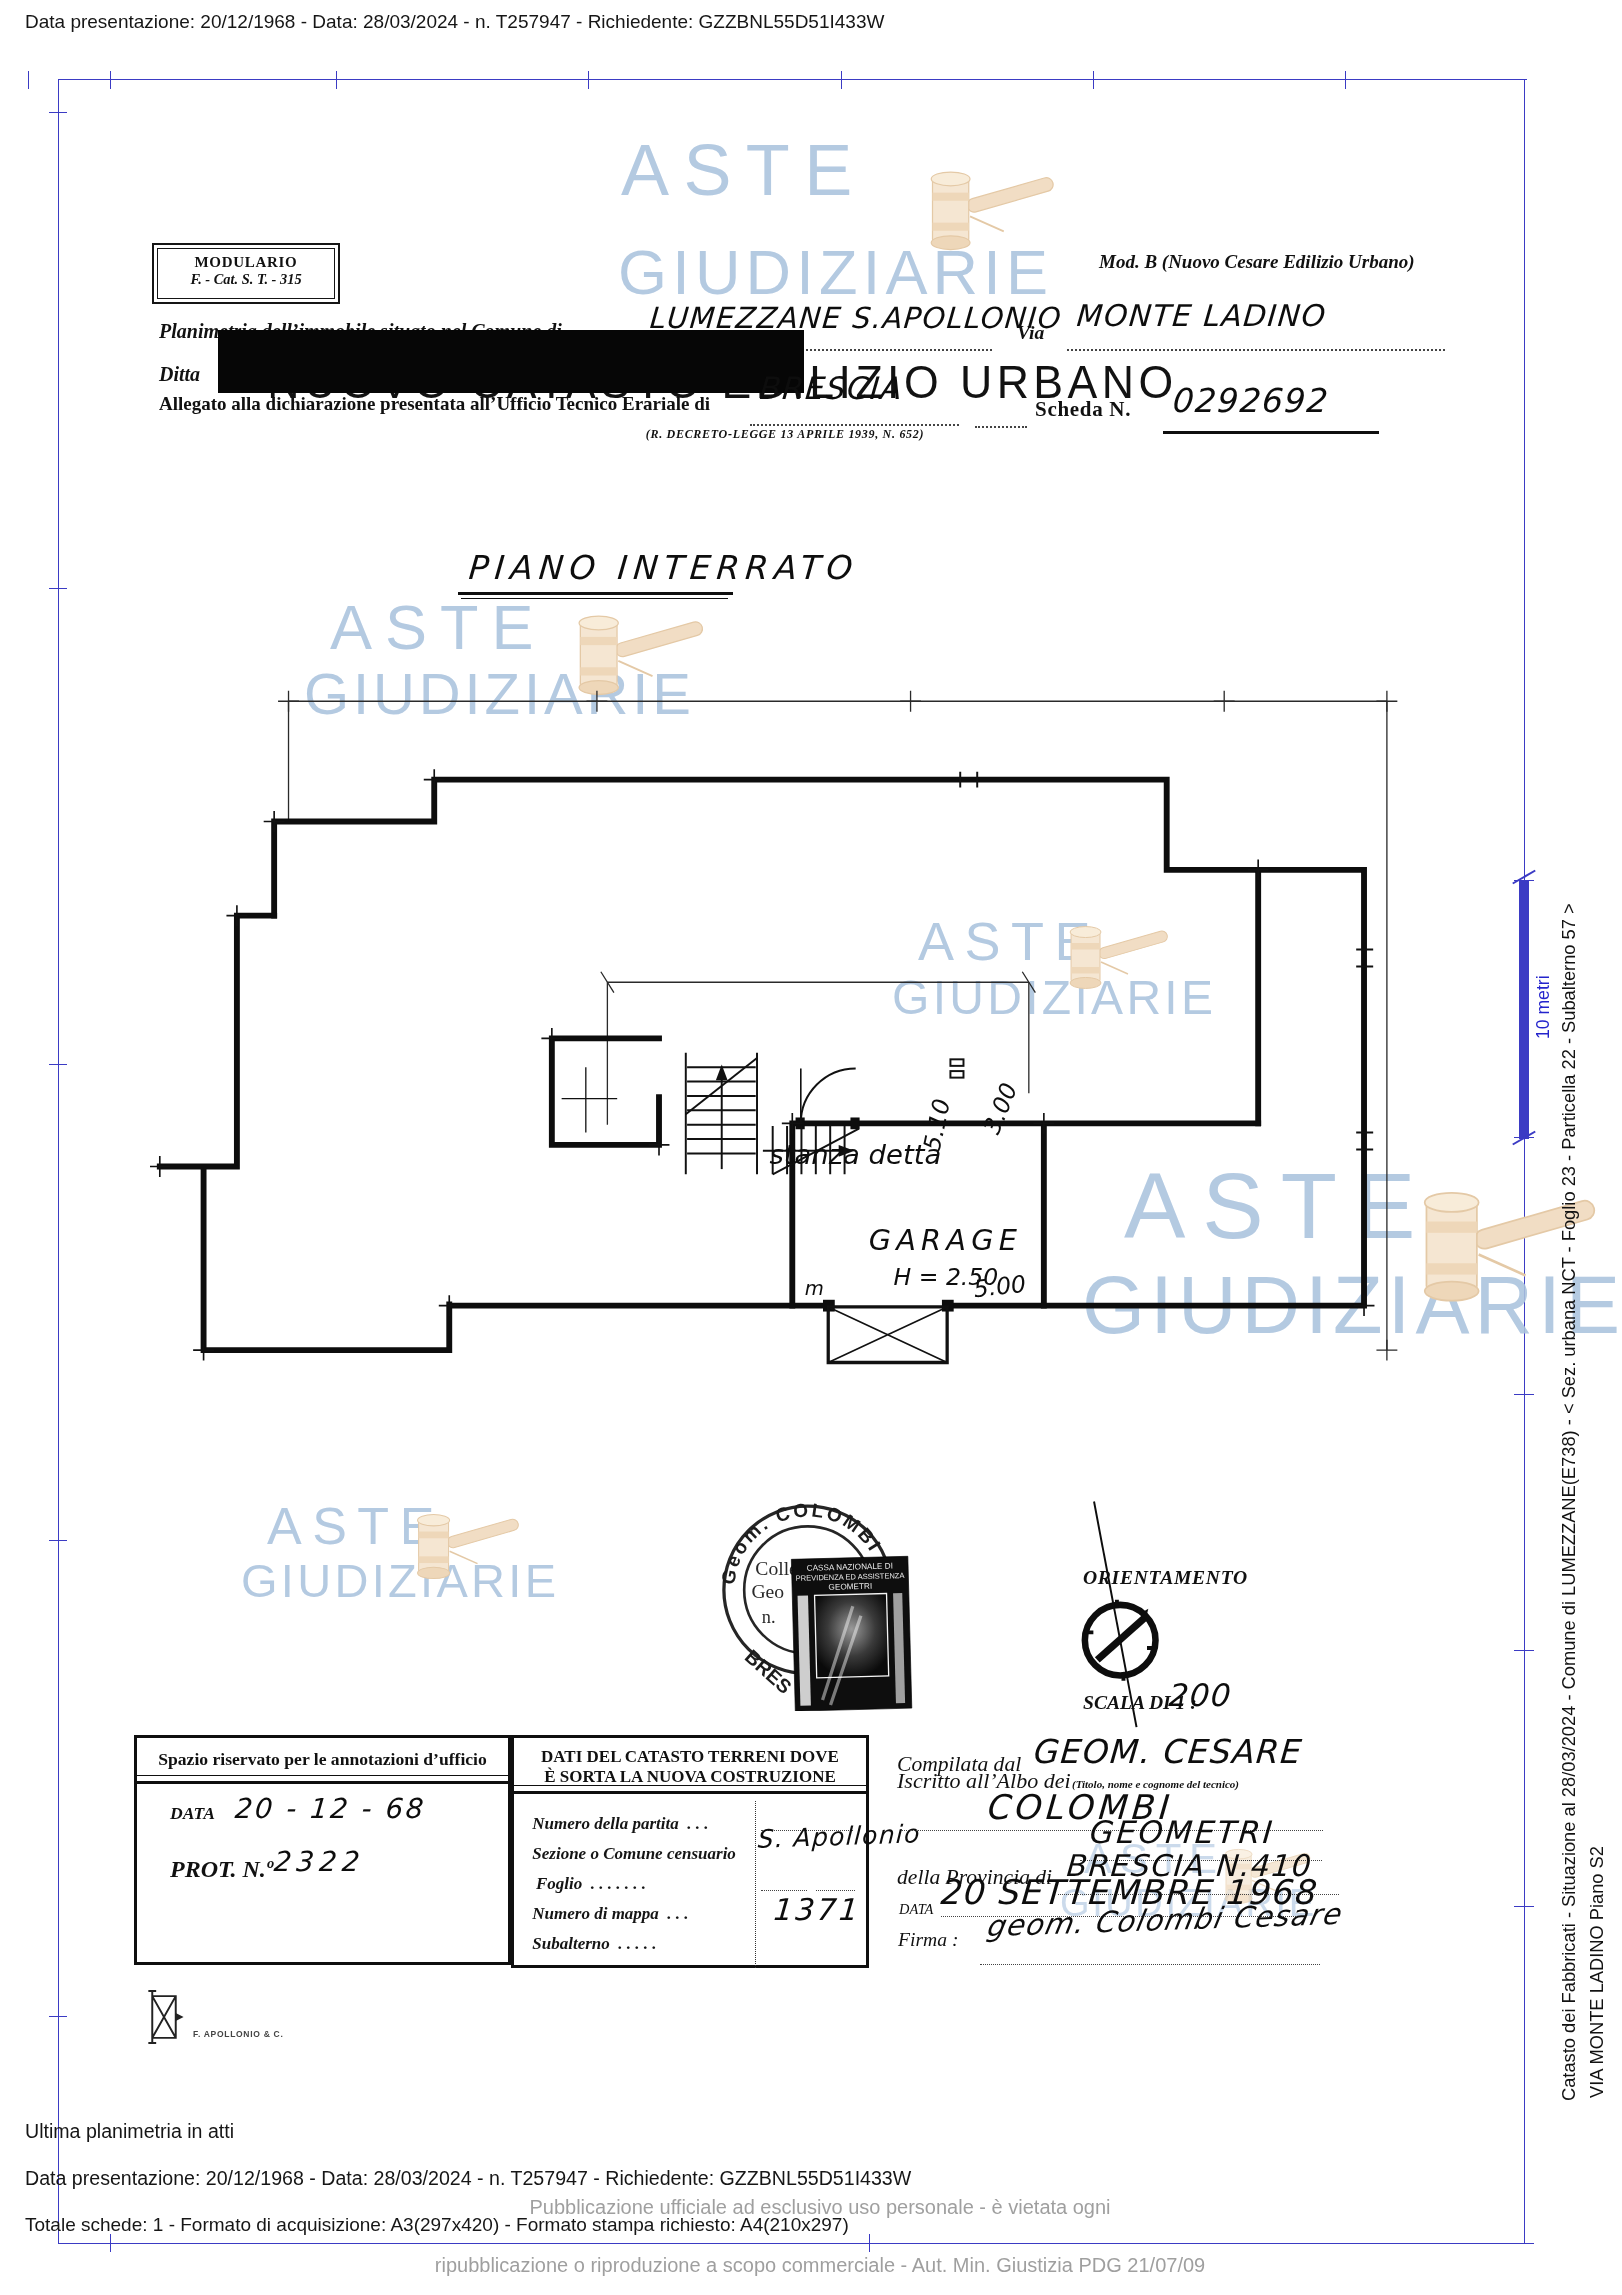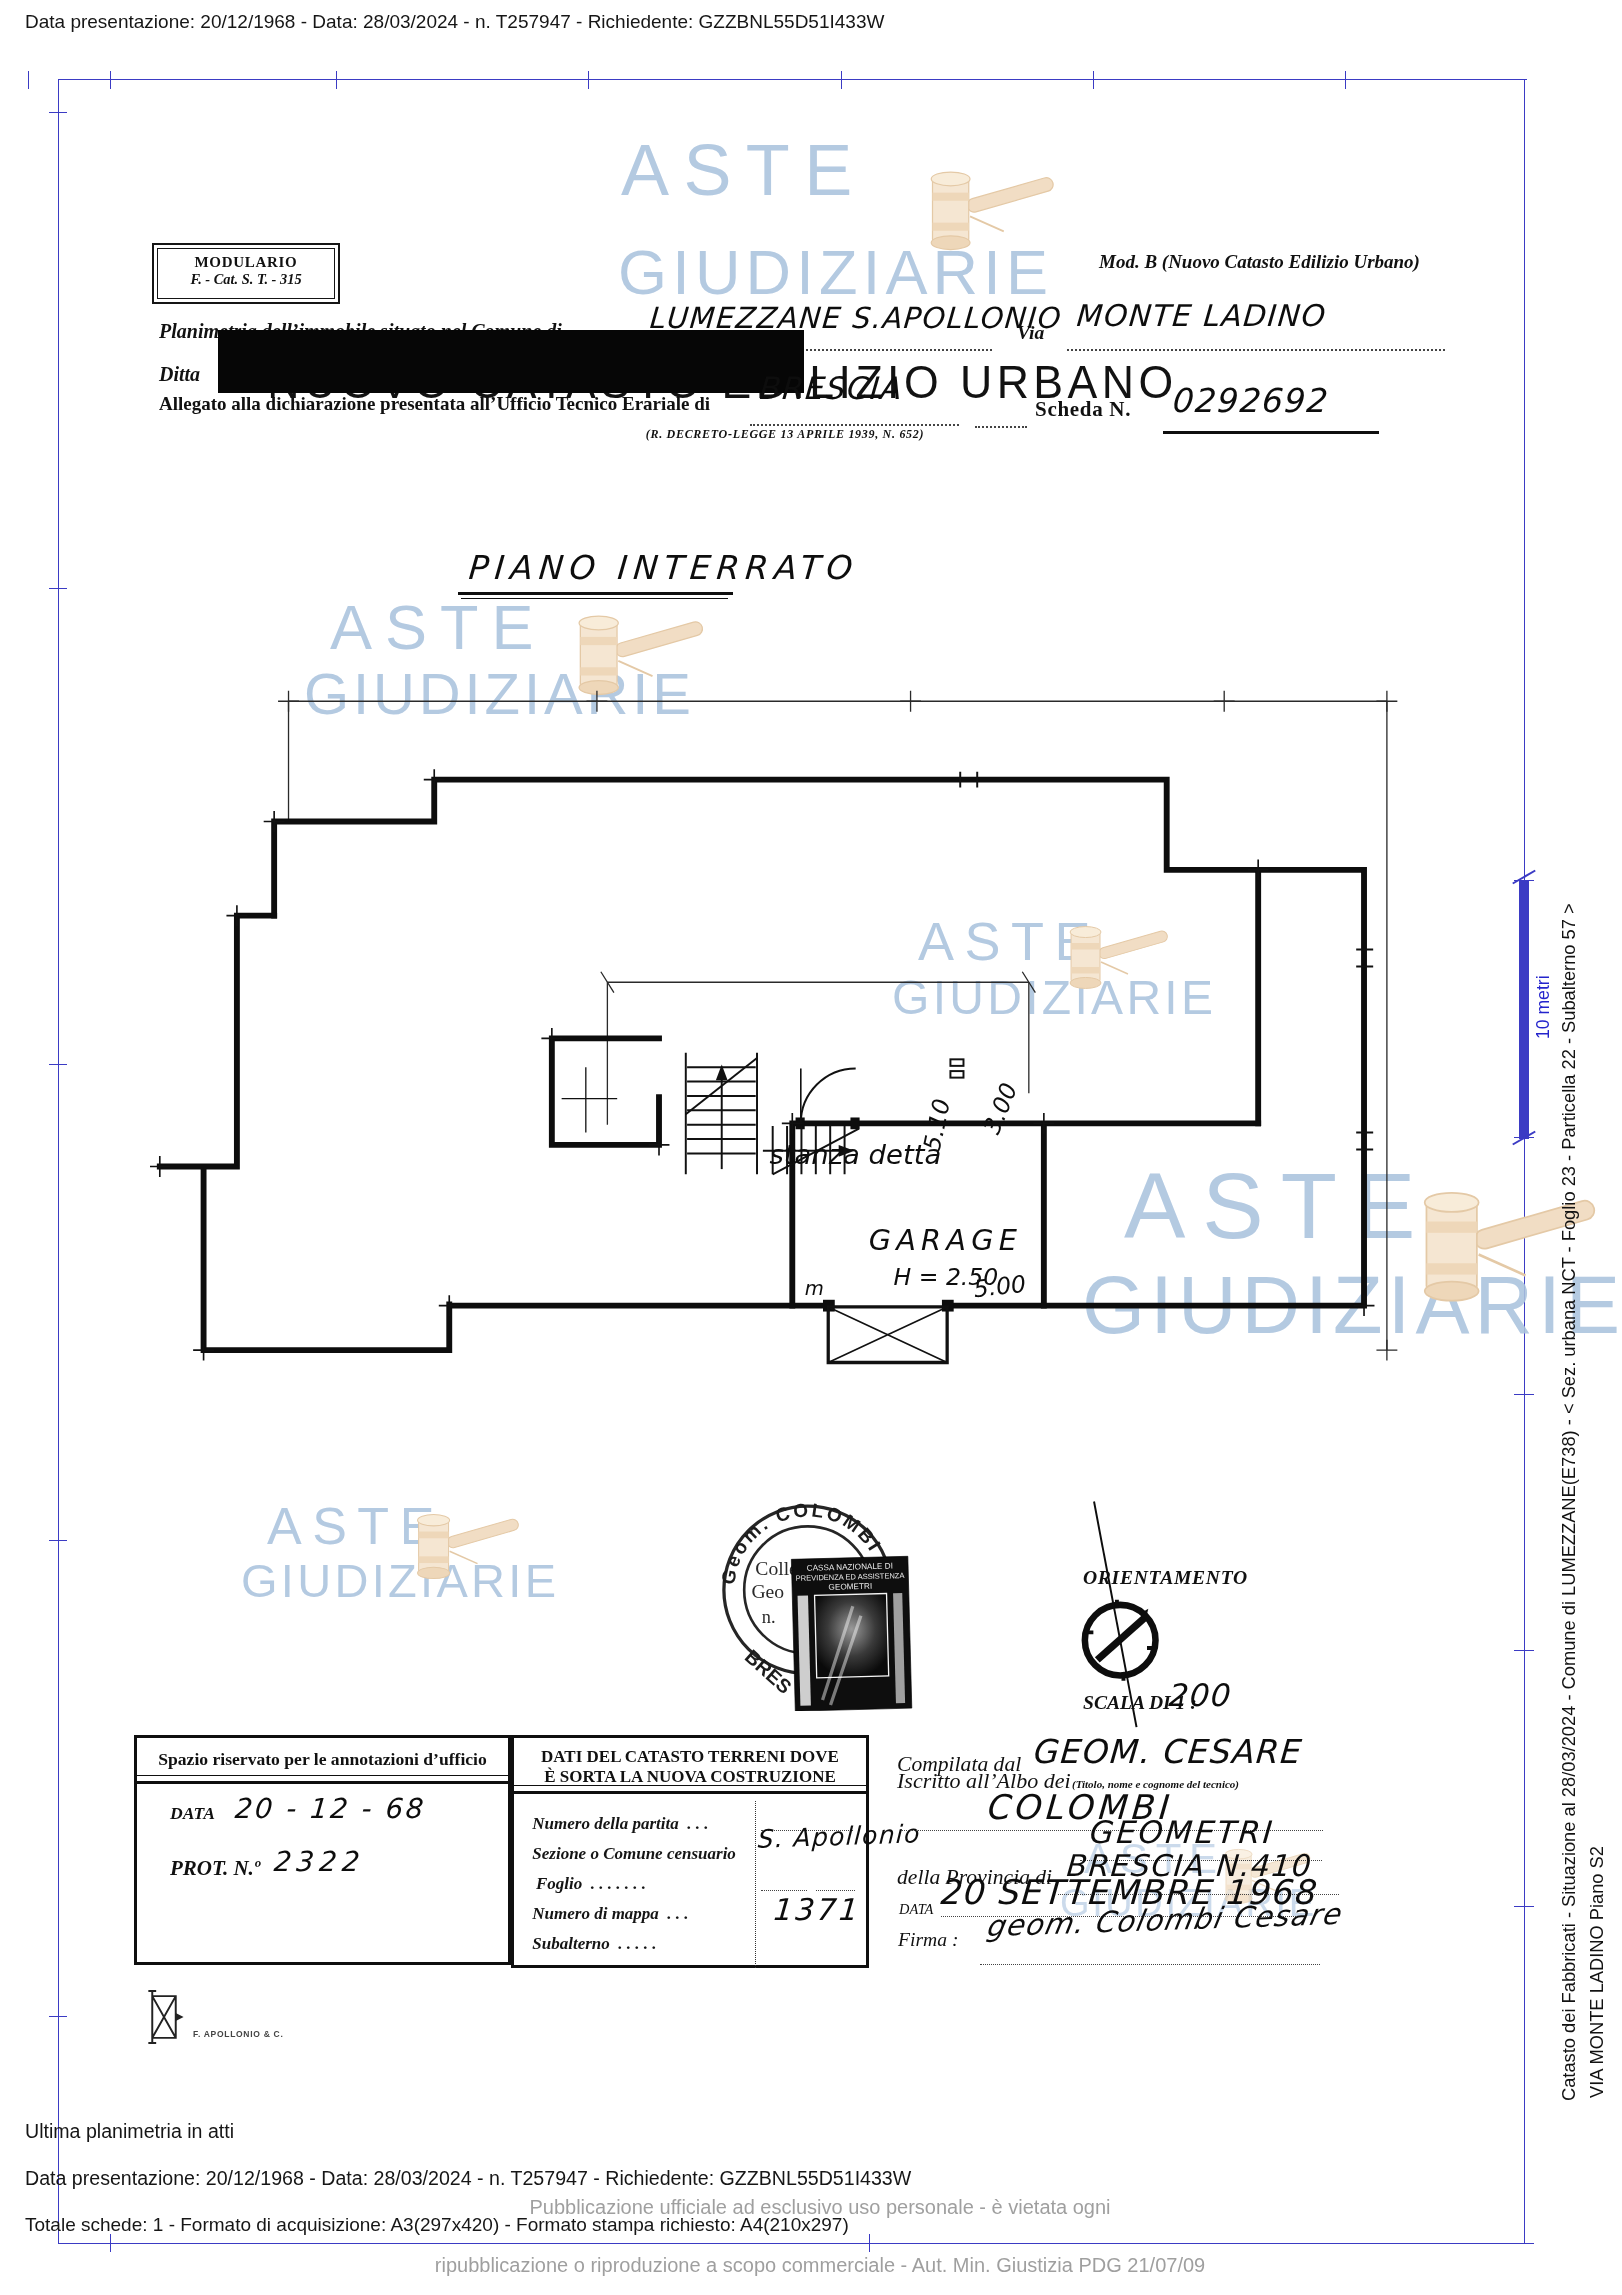--- a/index.html
+++ b/index.html
@@ -124,21 +124,21 @@
     <svg class="abs" style="left:1210px;top:1838px;z-index:1;opacity:.7;" width="105" height="75" viewBox="0 0 160 115">
         <use href="#gavel"></use>
       </svg>
   </div>
 
   <div class="abs content" style="left:152px;top:243px;width:188px;height:61px;border:2.6px solid #151515;outline:0.7px solid #151515;outline-offset:-6.5px;text-align:center;">
     <div class="serif b" style="font-size:15px;margin-top:9.2px;letter-spacing:0.7px;">MODULARIO</div>
     <div class="serif bi" style="font-size:14.4px;">F. - Cat. S. T. - 315</div>
   </div>
 
-  <div class="abs serif bi content" style="left:1099px;top:251px;font-size:19px;">Mod. B (Nuovo Catasto Edilizio Urbano)</div>
+  <div class="abs serif bi content" style="left:1099px;top:251px;font-size:19px;">Mod. B (Nuovo Cesare Edilizio Urbano)</div>
 
   <div class="abs content" style="left:203px;top:355px;width:1039px;text-align:center;font-size:46px;letter-spacing:4.6px;font-weight:500;transform:scaleX(.97);color:#121212;">NUOVO CATASTO EDILIZIO URBANO</div>
   <div class="abs serif bi content" style="left:556px;top:427px;width:458px;text-align:center;font-size:12px;letter-spacing:0.7px;">(R. DECRETO-LEGGE 13 APRILE 1939, N. 652)</div>
 
   <div class="abs serif bi content" style="left:159px;top:320px;font-size:20px;">Planimetria  dell’immobile  situato  nel  Comune  di</div>
   <div class="abs hand content" style="left:650px;top:301px;font-size:29px;">LUMEZZANE S.APOLLONIO</div>
   <div class="dotted content" style="left:646px;top:349px;width:346px;"></div>
   <div class="abs serif bi content" style="left:1017px;top:322px;font-size:19.6px;">Via</div>
   <div class="abs hand content" style="left:1077px;top:298px;font-size:30px;">MONTE LADINO</div>
   <div class="dotted content" style="left:1067px;top:349px;width:378px;"></div>
@@ -260,21 +260,21 @@
   <div class="abs serif bi content" style="left:1083px;top:1692px;font-size:19.6px;">SCALA DI 1 :</div>
   <div class="abs hand content" style="left:1169px;top:1677px;font-size:31px;">200</div>
 
   <div class="formbox content" style="left:134px;top:1735px;width:377px;height:230px;">
     <div style="height:46px;border-bottom:3.3px solid #0f0f0f;display:flex;align-items:center;justify-content:center;position:relative;">
       <span class="serif b" style="font-size:17.6px;">Spazio riservato per le annotazioni d’ufficio</span>
       <div style="position:absolute;left:0;right:0;bottom:5.2px;border-bottom:0.7px solid #0f0f0f;"></div>
     </div>
     <div class="abs serif bi" style="left:33px;top:65px;font-size:17.6px;">DATA</div>
     <div class="abs hand" style="left:98px;top:54px;font-size:27.5px;letter-spacing:2.6px;">20 - 12 - 68</div>
-    <div class="abs serif bi" style="left:33px;top:118px;font-size:21px;">PROT. N.º</div>
+    <div class="abs serif bi" style="left:33px;top:118px;font-size:24px;">PROT. N.º</div>
     <div class="abs hand" style="left:137px;top:107px;font-size:27.5px;letter-spacing:5.2px;">2322</div>
   </div>
 
   <div class="formbox content" style="left:511px;top:1735px;width:358px;height:233px;">
     <div style="height:56px;border-bottom:3.3px solid #0f0f0f;text-align:center;position:relative;padding-top:9px;">
       <div class="serif b" style="font-size:17px;">DATI DEL CATASTO TERRENI DOVE</div>
       <div class="serif b" style="font-size:17px;">È SORTA LA NUOVA COSTRUZIONE</div>
       <div style="position:absolute;left:0;right:0;bottom:5.2px;border-bottom:0.7px solid #0f0f0f;"></div>
     </div>
     <div class="abs" style="left:241px;top:63px;height:167px;border-left:1.3px dotted #333;"></div>

